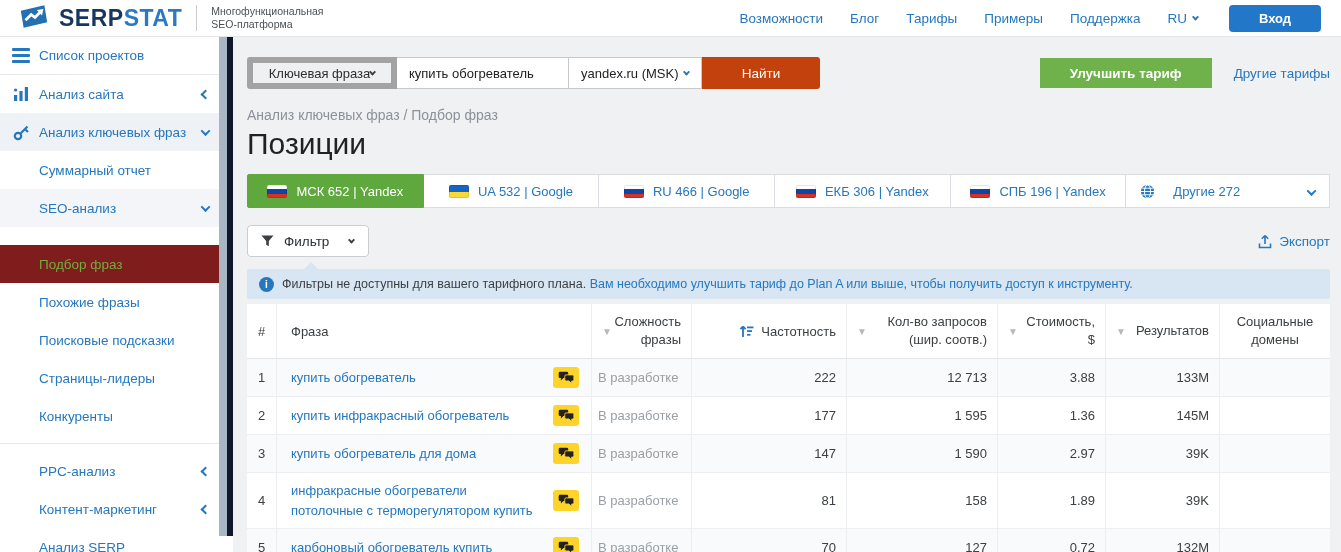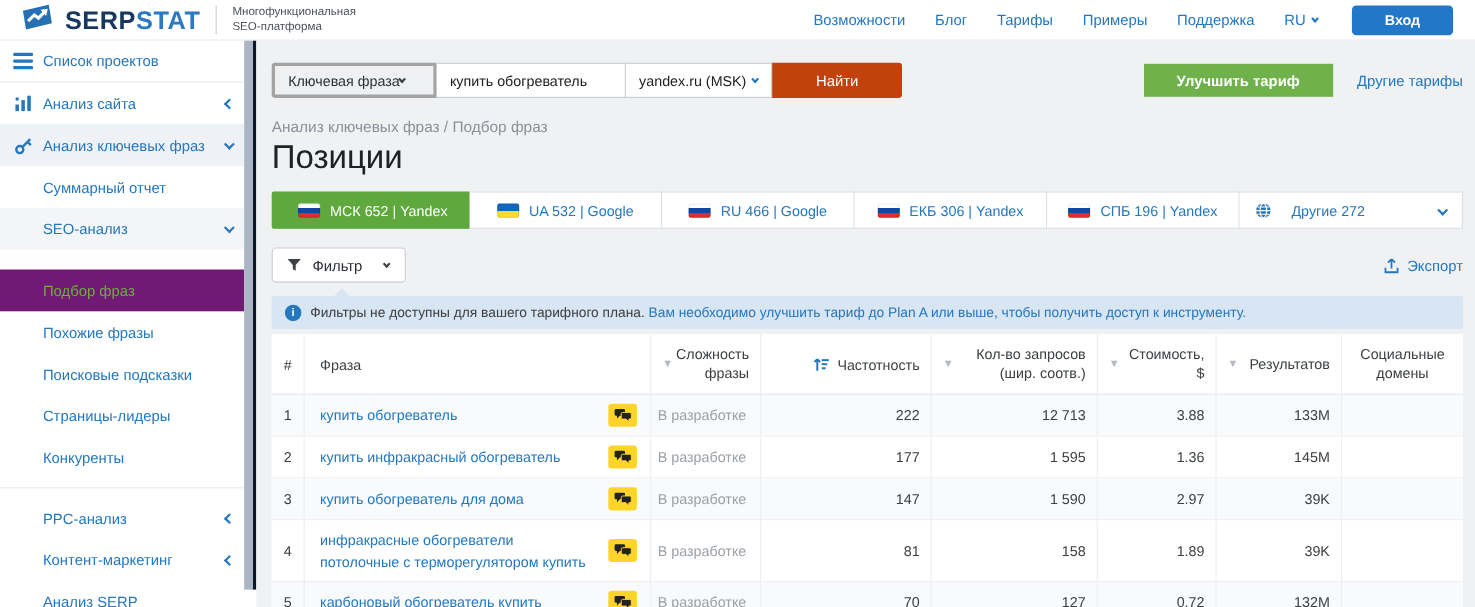--- a/index.html
+++ b/index.html
@@ -24,63 +24,63 @@
 
   
   .chev { display:inline-block; width:7px; height:7px; border-right:2px solid #2577be; border-bottom:2px solid #2577be; }
   .chev.down { transform:rotate(45deg) translate(-1px,-1px); }
   .chev.left { transform:rotate(135deg); }
   .chev.dark { border-color:#3c4043; }
   .chev.small { width:5px; height:5px; }
 
   
   .sidebar { position:absolute; left:0; top:37px; bottom:16px; width:233px; background:#fff;
-             border-right:3px solid #0f172a; }
+             border-right:6px solid #0f172a; }
   .side-item { position:relative; height:38px; display:flex; align-items:center; padding-left:39px;
                padding-right:18px; font-size:13.5px; color:#2577be; cursor:pointer; }
   .side-item .s-icon { position:absolute; left:10px; top:50%; transform:translateY(-50%);
                        width:22px; height:22px; display:flex; align-items:center; justify-content:center; }
   .side-item .chev-wrap { margin-left:auto; display:flex; align-items:center; }
   .side-item.first { border-bottom:1px solid #e6e9ec; }
   .side-item.hl { background:#eef2f7; }
   .side-item.hl2 { background:#f3f5f8; }
-  .side-item.active-green { color:#6fae3f; background:#701a75; }
+  .side-item.active-green { color:#6fae3f; background:#7f1d1d; }
   .side-gap { height:18px; }
   .side-divider { height:1px; background:#e6e9ec; margin:8px 0; }
   .menu-bars { width:18px; height:3px; background:#2577be; border-radius:1px;
                box-shadow:0 6px 0 #2577be, 0 -6px 0 #2577be; }
   .side-scrollbar { position:absolute; right:0; top:0; bottom:0; width:8px; background:#edf0f3; }
   .side-scrollbar .thumb { position:absolute; right:0; top:0; width:8px; height:100%; background:#a9b6c3; }
 
   
   .main { position:absolute; left:233px; top:37px; right:0; bottom:0; background:#eff1f3;
           padding:0 11px 0 14px; overflow:hidden; }
 
   .search-row { display:flex; align-items:center; justify-content:space-between; padding-top:20px; }
   .search-group { display:flex; height:32px; }
-  .kw-dd { display:flex; align-items:center; justify-content:flex-start; width:150px; background:#eef0f2;
-           border:3px solid #a3a3a3; border-radius:3px 0 0 3px; padding:0 12px; font-size:13px; color:#2b2f33; cursor:pointer; }
+  .kw-dd { display:flex; align-items:center; justify-content:center; width:150px; background:#eef0f2;
+           border:6px solid #a3a3a3; border-radius:3px 0 0 3px; padding:0 12px; font-size:13px; color:#2b2f33; cursor:pointer; }
   .query-input { width:172px; border:1px solid #c6cacd; border-left:none; padding:0 12px; font-size:13px;
                  color:#202124; background:#fff; font-family:"Liberation Sans",sans-serif; outline:none; }
   .region-dd { display:flex; align-items:center; justify-content:space-between; width:133px; background:#fff;
                border:1px solid #c6cacd; border-left:none; padding:0 12px; font-size:13px; color:#202124; cursor:pointer; }
   .search-btn { width:118px; background:#c2410c; color:#fff; border:none; border-radius:0 3px 3px 0;
                 font-size:13.5px; cursor:pointer; font-family:Liberation Sans, sans-serif; }
   .plan-actions { display:flex; align-items:center; gap:22px; }
   .upgrade-btn { background:#6fb14b; color:#fff; border:none; border-radius:0; height:30px; padding:0 30px;
                  font-size:13.5px; font-weight:bold; cursor:pointer; font-family:"Liberation Sans",sans-serif; }
   .other-plans { color:#2577be; font-size:13.5px; text-decoration:none; cursor:pointer; }
 
   .breadcrumb { margin-top:18px; font-size:14px; color:#8a9199; }
   .page-title { margin-top:4px; font-size:30px; font-weight:400; color:#202124; }
 
   .tabs { display:flex; margin-top:13px; height:34px; }
   .tab { flex:1; display:flex; align-items:center; justify-content:center; gap:9px; background:#fff;
          border:1px solid #d9dde1; border-left:none; font-size:13px; color:#2577be; cursor:pointer; }
-  .tab:first-child { border-left:5px solid #14532d; border-radius:2px 0 0 2px; }
+  .tab:first-child { border-left:1px solid #14532d; border-radius:2px 0 0 2px; }
   .tab.active { background:#5ea83e; border-color:#5ea83e; color:#fff; }
   .tab.more { justify-content:flex-start; padding:0 14px; }
   .tab.more .chev-wrap { margin-left:auto; }
   .flag { width:20px; height:13px; border-radius:2px; box-shadow:inset 0 0 0 1px rgba(0,0,0,.1); flex:none; }
   .flag-ru { background:linear-gradient(to bottom,#fff 0 33%,#0d47a1 33% 66%,#d93025 66% 100%); }
   .flag-ua { background:linear-gradient(to bottom,#1565c0 0 50%,#fdd835 50% 100%); }
 
   .toolbar { display:flex; align-items:center; justify-content:space-between; margin-top:17px; }
   .filter-btn { display:flex; align-items:center; gap:10px; background:#fff; border:1px solid #c9ced3;
                 border-radius:4px; height:32px; padding:0 14px 0 13px; font-size:13.5px; color:#2b2f33;

